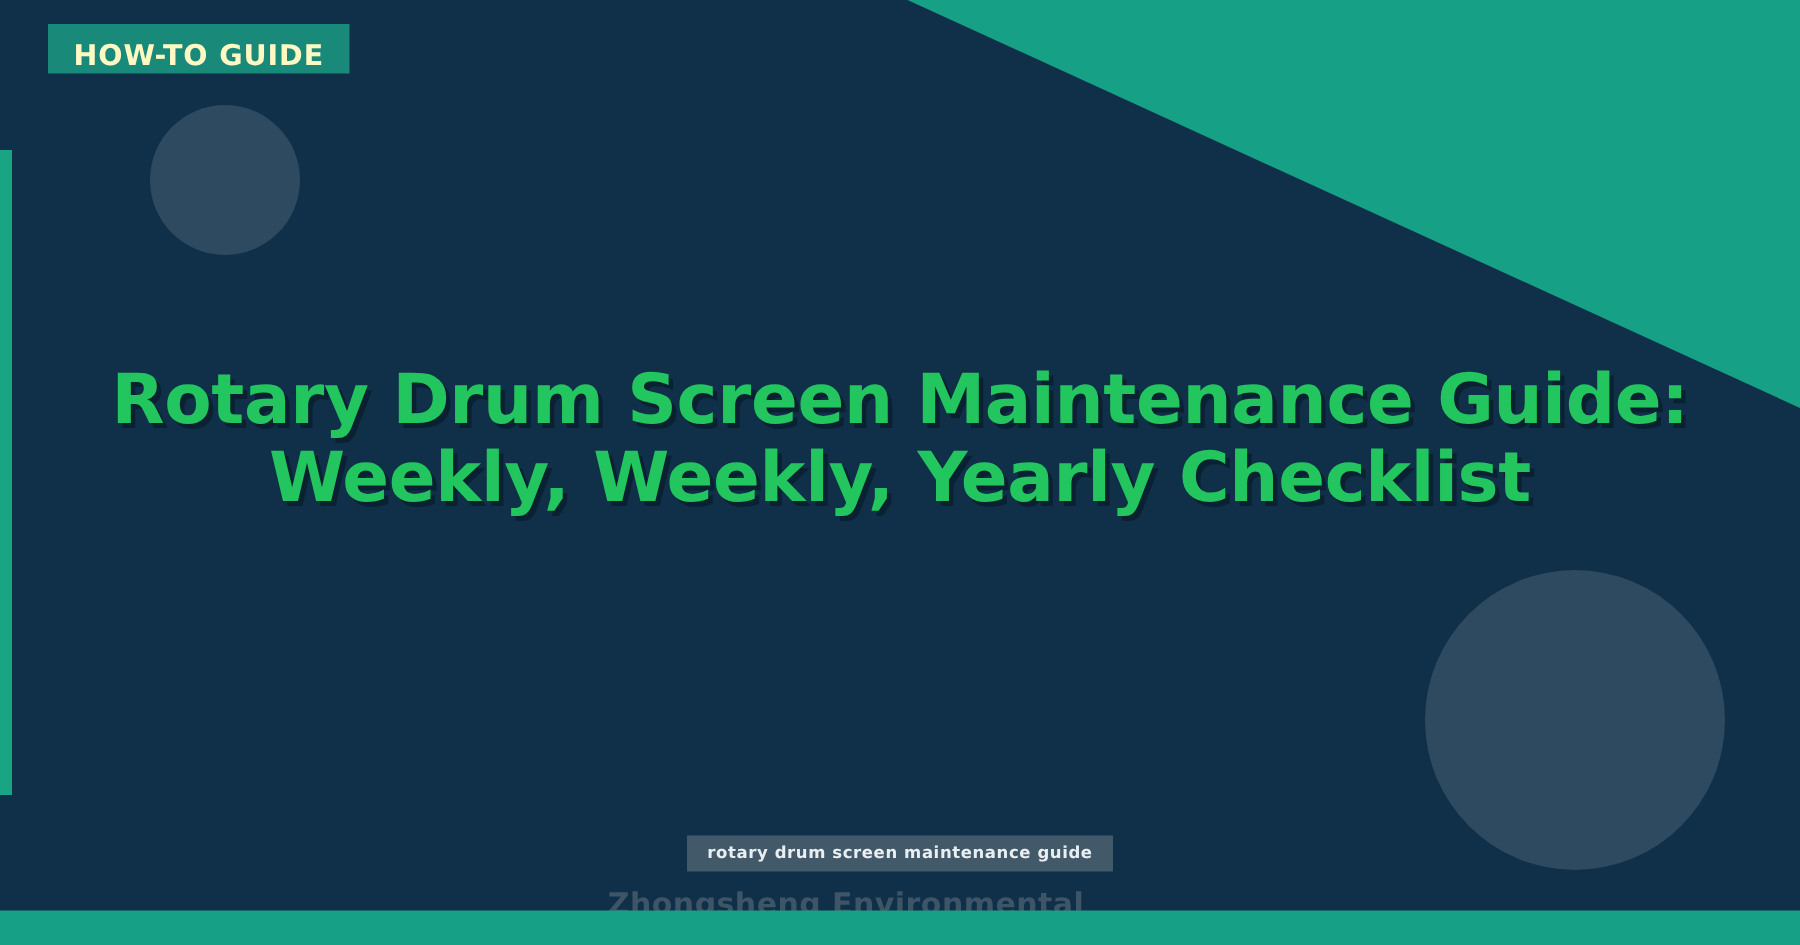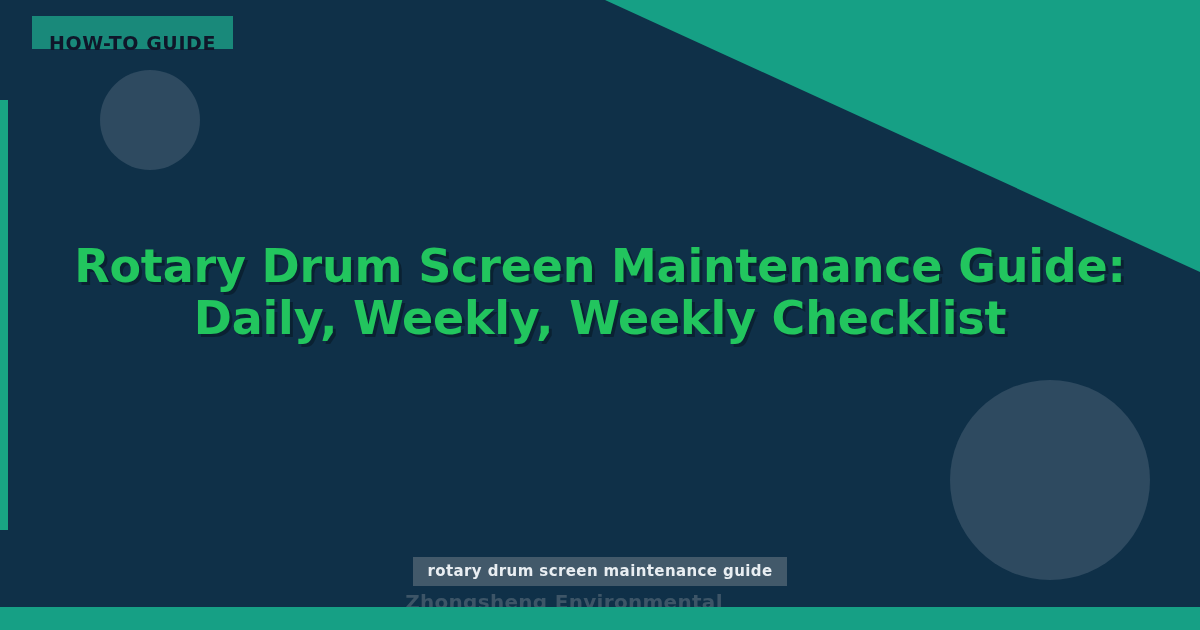--- a/index.html
+++ b/index.html
@@ -55,24 +55,24 @@
   .deco-circle.bottom-right {
     left:950px; top:380px;
     width:200px; height:200px;
   }
 
   
   .badge {
     position:absolute;
     left:32px; top:16px;
     height:33px;
-    padding:16px 17px;
-    display:flex; align-items:flex-start;
+    padding:1px 17px;
+    display:flex; align-items:flex-end;
     background:#19897a;
-    color:#0f172a;
+    color:#fef9c3;
     font-size:19px;
     font-weight:bold;
     letter-spacing:0.6px;
     white-space:nowrap;
   }
 
   
   .title-block {
     position:absolute;
     left:0; top:240px;
@@ -94,21 +94,21 @@
   .keyword-pill-wrap {
     position:absolute;
     left:0; top:557px;
     width:1200px;
     text-align:center;
   }
   .keyword-pill {
     display:inline-block;
     background:#42596a;
     color:#e9eef2;
-    font-size:15px;
+    font-size:11px;
     font-weight:bold;
     letter-spacing:0.4px;
     padding:5px 14px 6px 14px;
     white-space:nowrap;
   }
 
   
   .brand-wrap {
     position:absolute;
     left:0; top:590px;
@@ -138,21 +138,21 @@
   <div class="deco-circle bottom-right"></div>
 
   <div class="left-accent"></div>
 
   <div class="badge">
     <span>HOW-TO GUIDE</span>
   </div>
 
   <div class="title-block">
     <div class="title-line">Rotary Drum Screen Maintenance Guide:</div>
-    <div class="title-line">Daily, Weekly, Weekly Checklist</div>
+    <div class="title-line">Weekly, Weekly, Yearly Checklist</div>
   </div>
 
   <div class="keyword-pill-wrap">
     <span class="keyword-pill">rotary drum screen maintenance guide</span>
   </div>
 
   <div class="brand-wrap">
     <span class="brand">Zhongsheng Environmental</span>
   </div>
 

